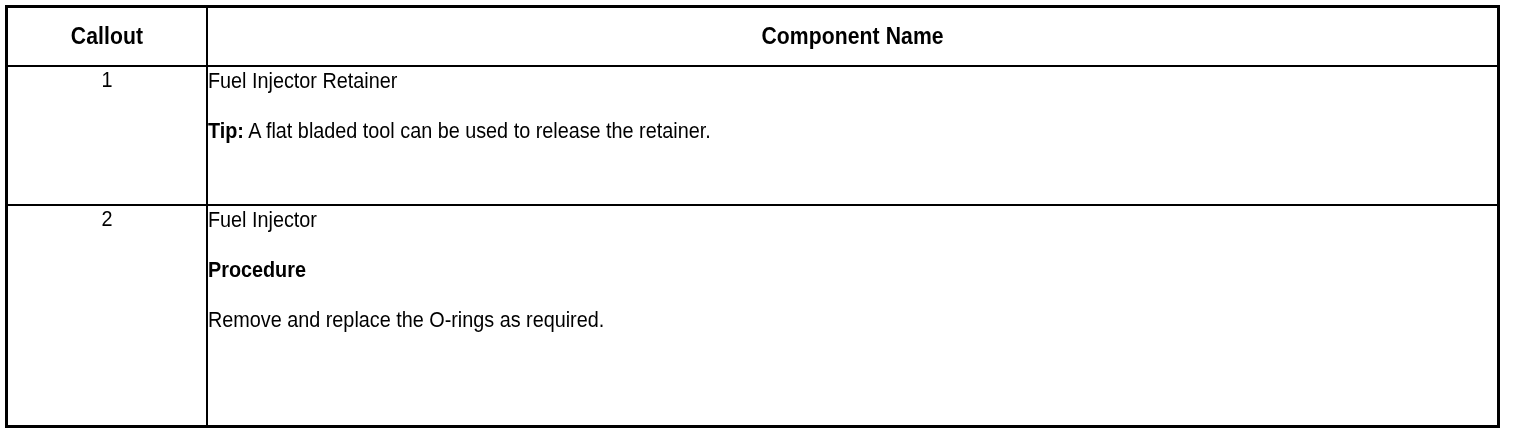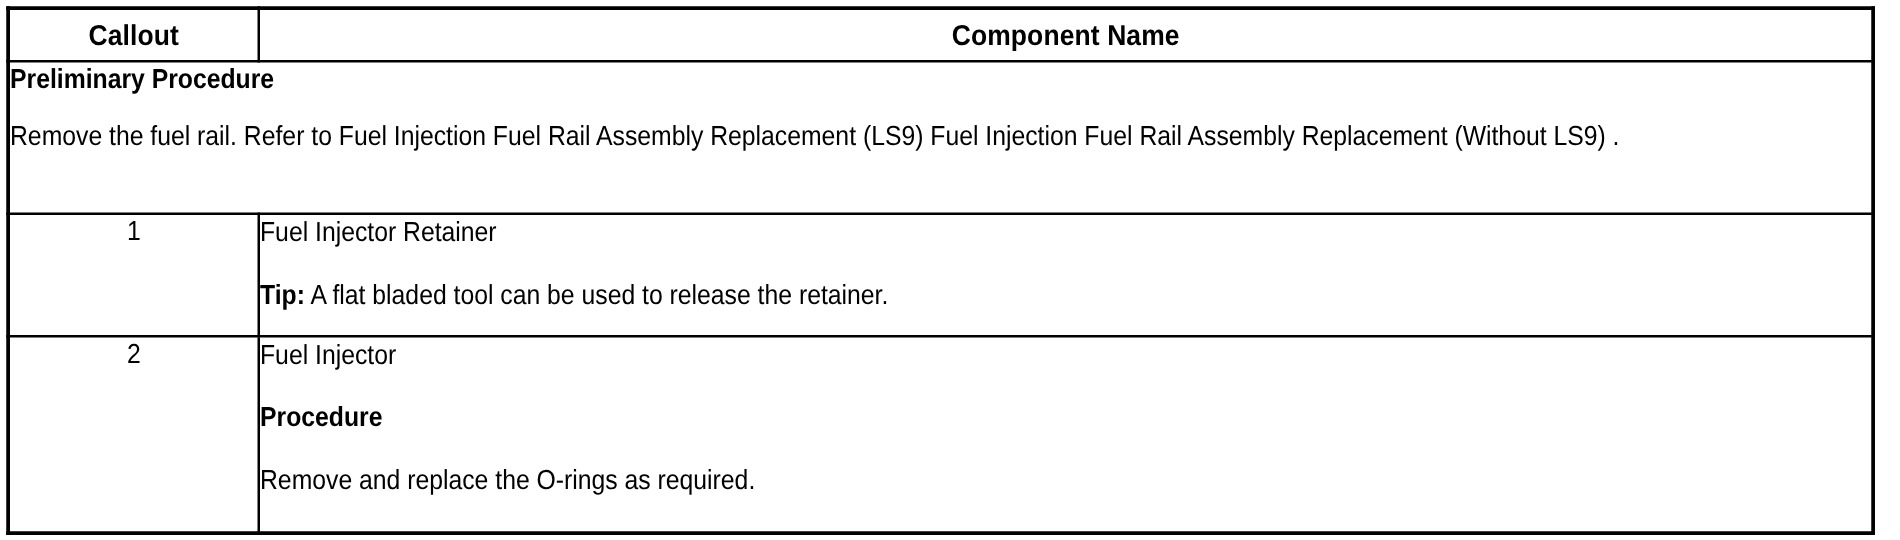--- a/index.html
+++ b/index.html
@@ -128,26 +128,20 @@
     <tbody>
       <tr class="header-row">
         <th>
           <span class="hdr-text">Callout</span>
         </th>
         <th>
           <span class="hdr-text">Component Name</span>
         </th>
       </tr>
 
-      <tr class="prelim-row">
-        <td class="prelim-cell" colspan="2">
-          <span class="prelim-title">Preliminary Procedure</span>
-          <span class="prelim-body">Remove the fuel rail. Refer to Fuel Injection Fuel Rail Assembly Replacement (LS9) Fuel Injection Fuel Rail Assembly Replacement (Without LS9) .</span>
-        </td>
-      </tr>
 
       <tr class="row-1">
         <td class="callout-cell">
           <span class="callout-num">1</span>
         </td>
         <td class="name-cell">
           <span class="name-line">Fuel Injector Retainer</span>
           <span class="name-line"><span class="lead-bold">Tip:</span><span> A flat bladed tool can be used to release the retainer.</span></span>
         </td>
       </tr>

